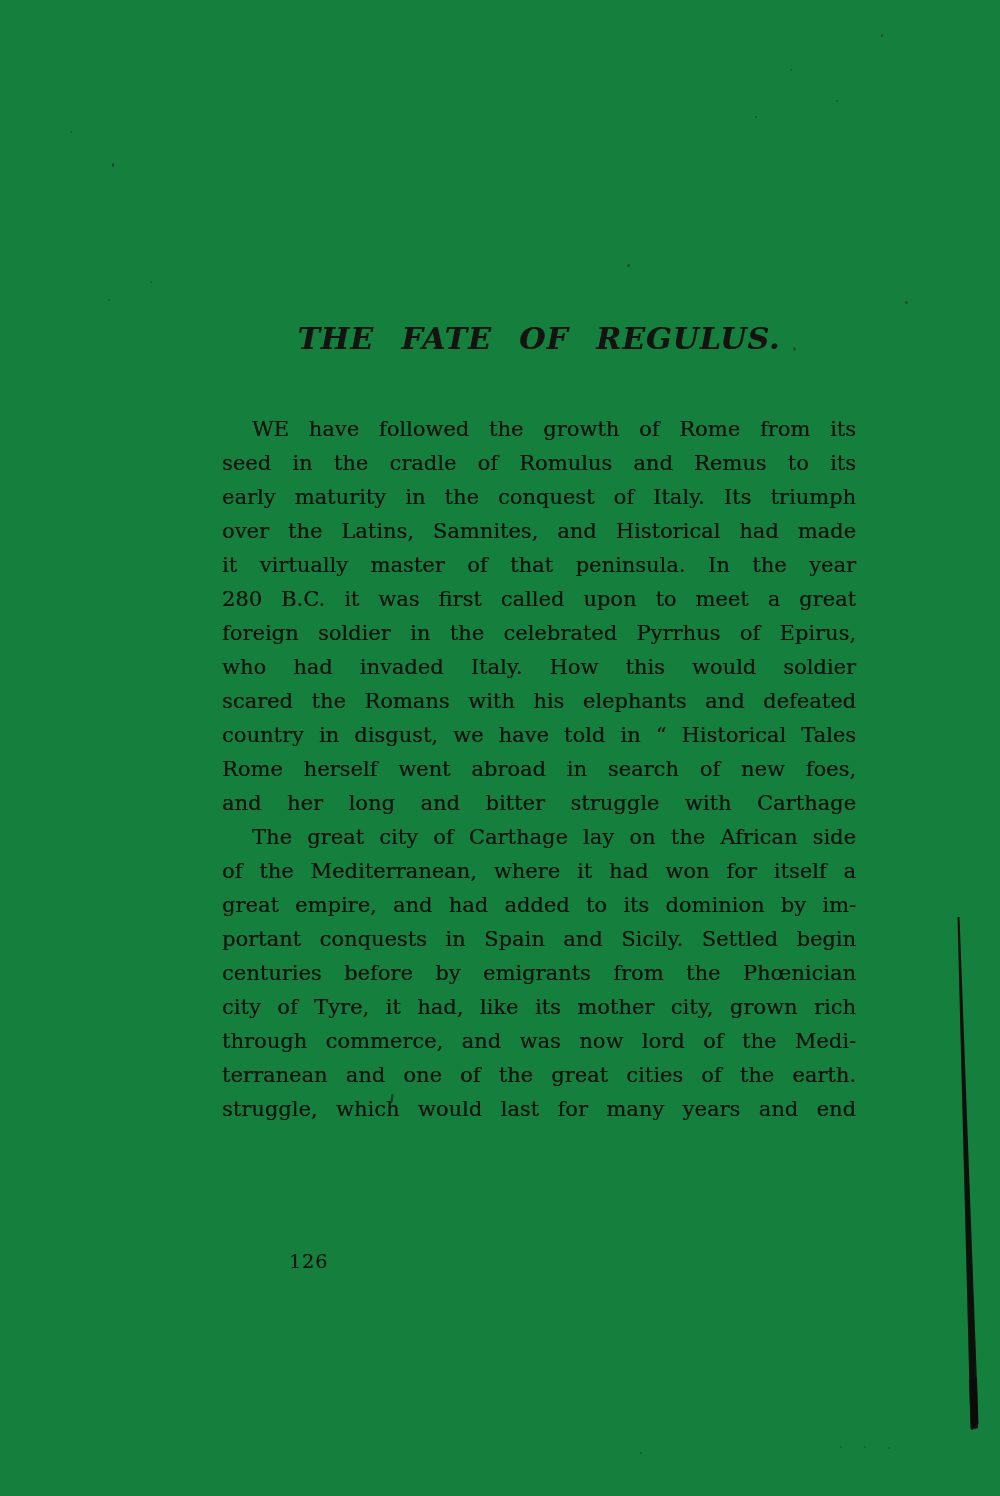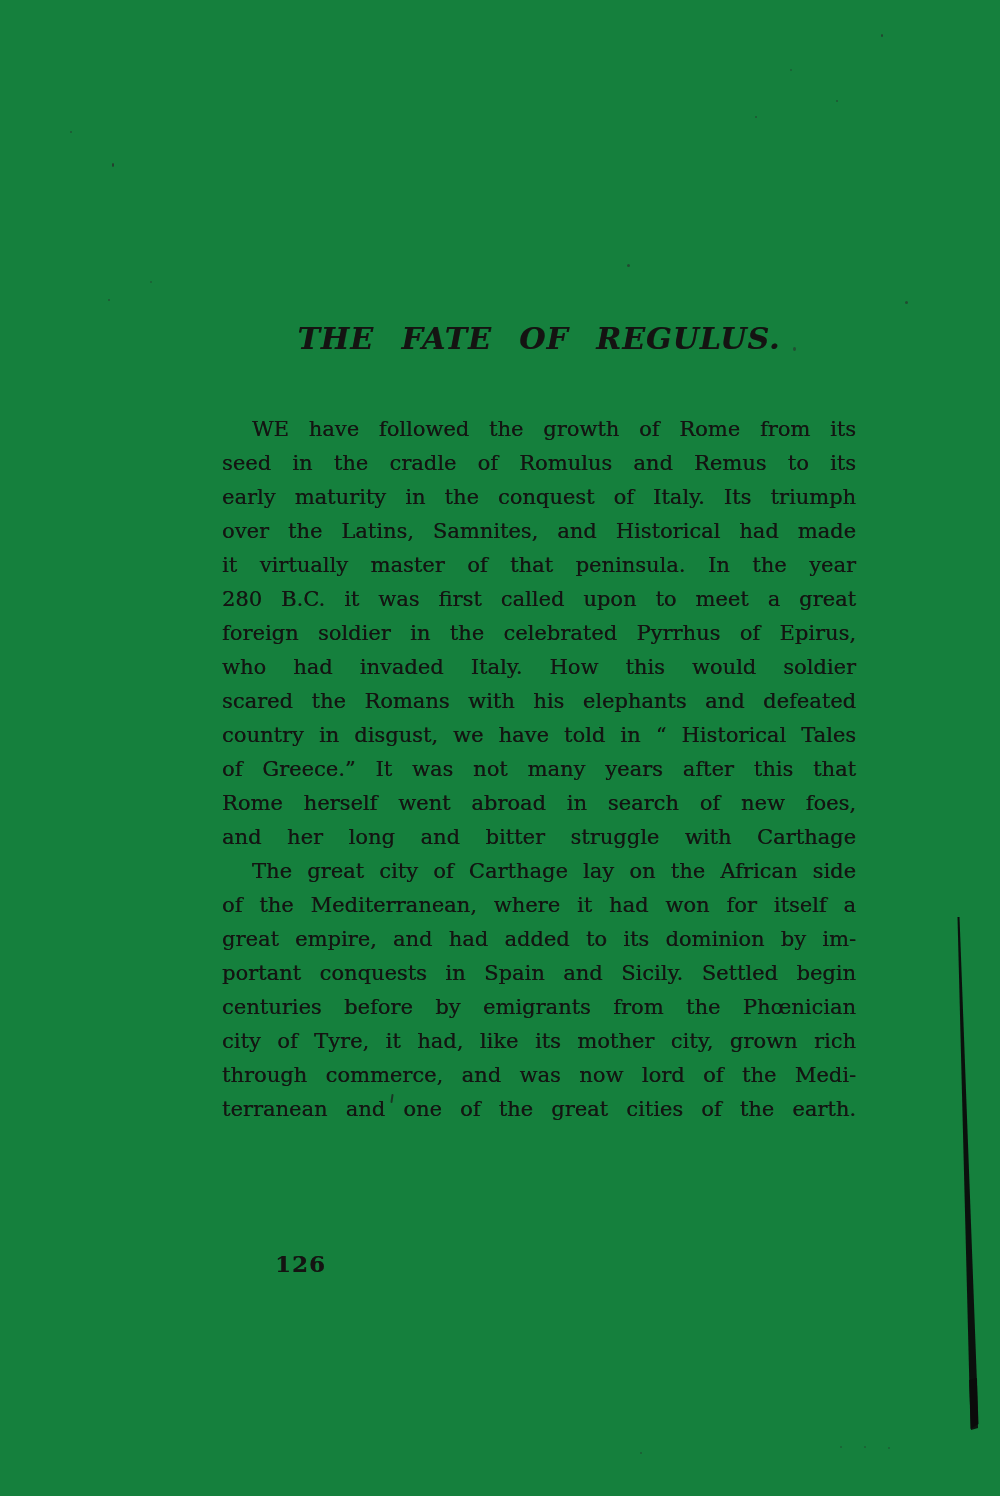--- a/index.html
+++ b/index.html
@@ -38,24 +38,24 @@
     text-align: justify;
     text-align-last: justify;
     word-spacing: 2px;
     text-shadow: 0.35px 0 0 rgba(0,0,0,0.55);
     white-space: normal;
   }
   .line.first { text-indent: 30px; }
   .line.end { text-align-last: left; }
   .page-number {
     position: absolute;
-    left: 275px;
+    left: 289px;
     top: 1250px;
-    font-size: 23px;
-    font-weight: bold;
+    font-size: 19px;
+    font-weight: normal;
     letter-spacing: 1px;
     text-shadow: 0.3px 0 0 rgba(0,0,0,0.5);
   }
   .artifact-svg {
     position: absolute;
     left: 0; top: 0;
     width: 1000px; height: 1496px;
     pointer-events: none;
   }
   .speck {
@@ -82,34 +82,34 @@
         <div class="line first">WE have followed the growth of Rome from its</div>
         <div class="line">seed in the cradle of Romulus and Remus to its</div>
         <div class="line">early maturity in the conquest of Italy. Its triumph</div>
         <div class="line">over the Latins, Samnites, and Historical had made</div>
         <div class="line">it virtually master of that peninsula. In the year</div>
         <div class="line">280 B.C. it was first called upon to meet a great</div>
         <div class="line">foreign soldier in the celebrated Pyrrhus of Epirus,</div>
         <div class="line">who had invaded Italy. How this would soldier</div>
         <div class="line">scared the Romans with his elephants and defeated</div>
         <div class="line">country in disgust, we have told in “ Historical Tales</div>
-        <div class="line">of Greece.” It was not many years after this that</div>
         <div class="line">Rome herself went abroad in search of new foes,</div>
         <div class="line">and her long and bitter struggle with Carthage</div>
       </div>
 
     <div class="paragraph">
         <div class="line first">The great city of Carthage lay on the African side</div>
         <div class="line">of the Mediterranean, where it had won for itself a</div>
         <div class="line">great empire, and had added to its dominion by im-</div>
         <div class="line">portant conquests in Spain and Sicily. Settled begin</div>
         <div class="line">centuries before by emigrants from the Phœnician</div>
         <div class="line">city of Tyre, it had, like its mother city, grown rich</div>
         <div class="line">through commerce, and was now lord of the Medi-</div>
         <div class="line">terranean and one of the great cities of the earth.</div>
+        <div class="line">struggle, which would last for many years and end</div>
       </div>
   </div>
 
   <div class="page-number">126</div>
 
   <svg class="artifact-svg" viewBox="0 0 1000 1496" xmlns="http://www.w3.org/2000/svg">
     <polygon points="957.5,917 959.5,917 978.5,1424 970.5,1429" fill="#0b0b0b" opacity="0.96"></polygon>
     <polygon points="969,1380 977,1378 978,1428 971,1430" fill="#0b0b0b" opacity="0.9"></polygon>
   </svg>
 

